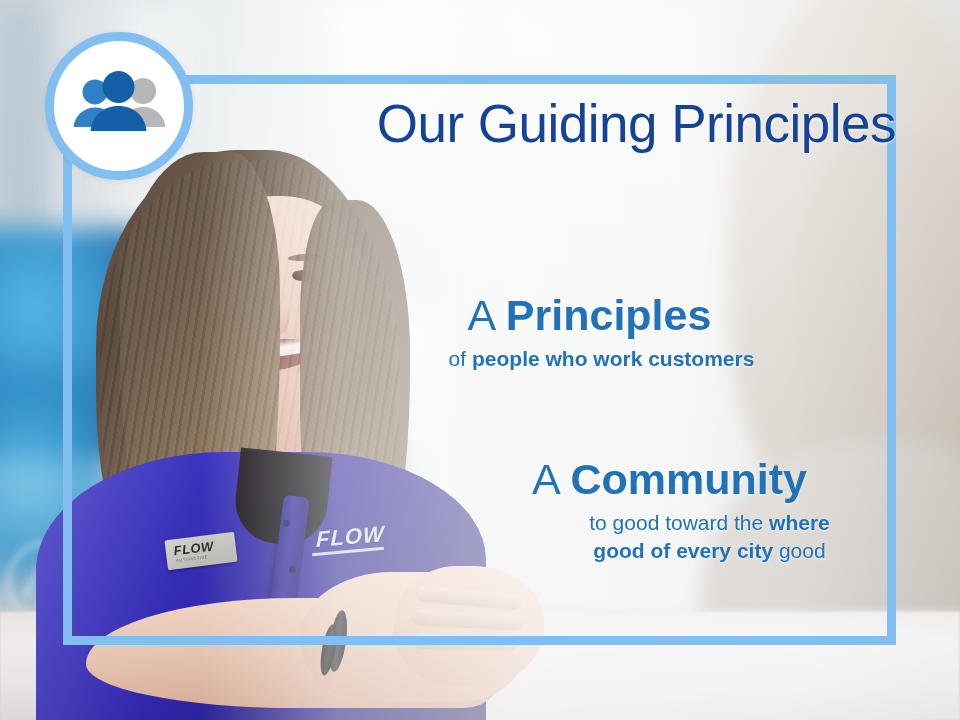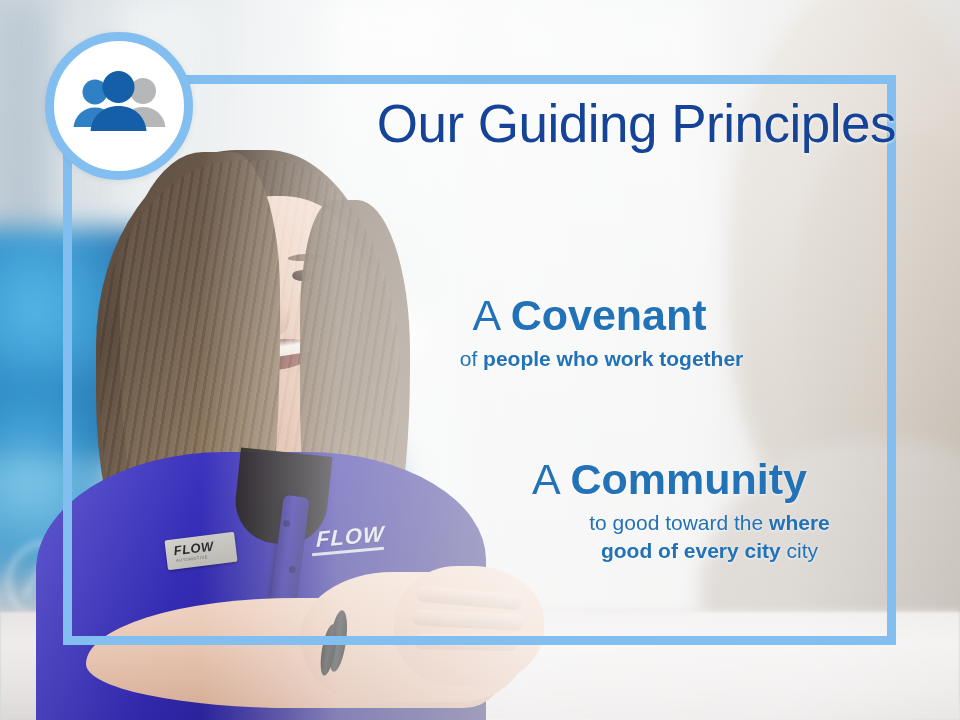--- a/index.html
+++ b/index.html
@@ -444,31 +444,31 @@
     </svg>
   </div>
 
   <div class="text-area">
 
     <div class="headline">Our Guiding Principles</div>
 
 
     <div class="principle principle-2">
       <div class="p-title">
-        <span class="lead">A </span><span class="key">Covenant</span>
+        <span class="lead">A </span><span class="key">Principles</span>
       </div>
       <div class="p-sub">
-        <span>of </span><b>people who work together</b><br>
+        <span>of </span><b>people who work customers</b><br>
       </div>
     </div>
 
     <div class="principle principle-3">
       <div class="p-title">
         <span class="lead">A </span><span class="key">Community</span>
       </div>
       <div class="p-sub">
         <span>to good toward the </span><b>where</b><br>
-        <b>good of every city</b><span> city</span><br>
+        <b>good of every city</b><span> good</span><br>
       </div>
     </div>
 
   </div>
 </div>
 
 </body></html>

